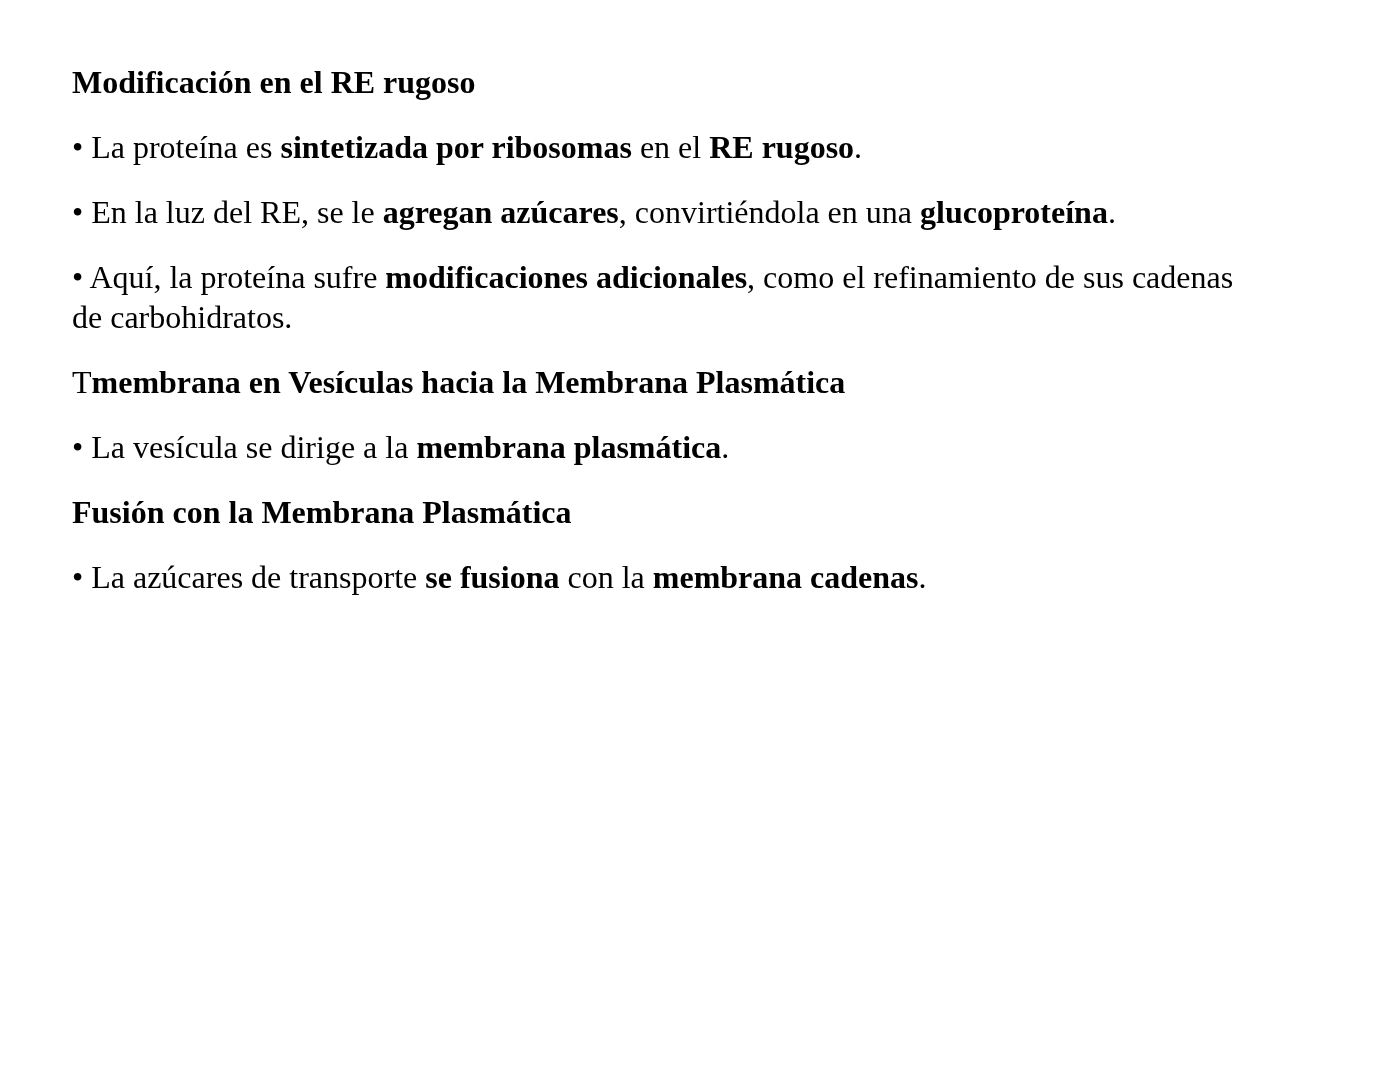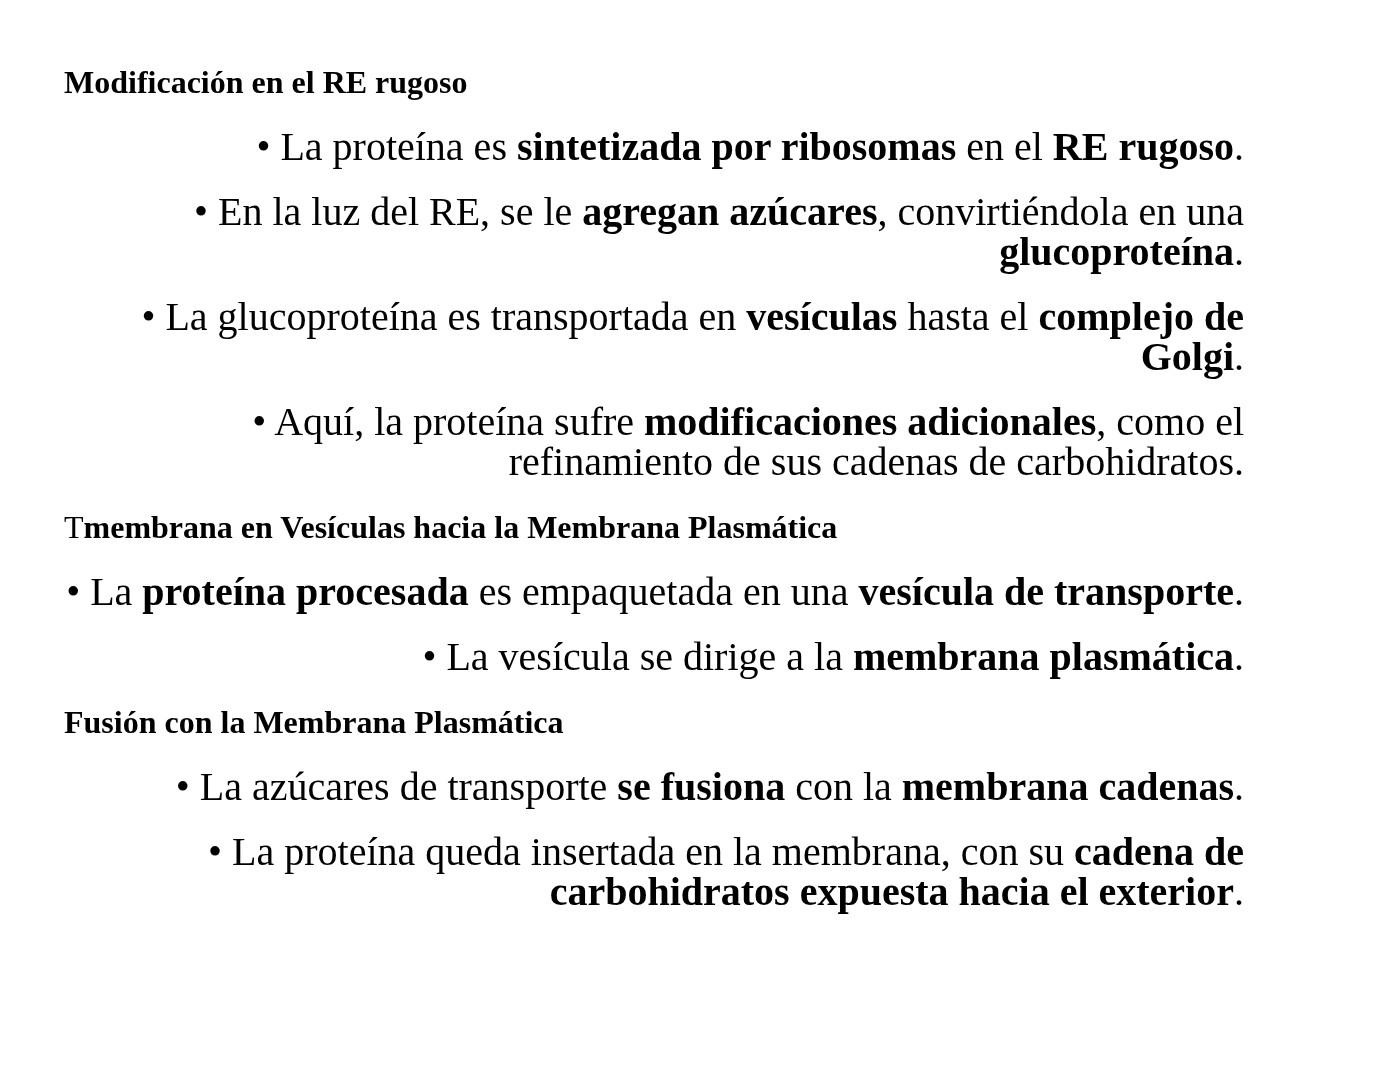--- a/index.html
+++ b/index.html
@@ -1,45 +1,42 @@
 <!DOCTYPE html>
 <html><head>
   <meta charset="utf-8">
   <style>
     html, body { margin: 0; padding: 0; background: #ffffff; }
     body {
       width: 1397px; height: 1080px; overflow: hidden;
       font-family: "Liberation Serif", "DejaVu Serif", serif;
       color: #000000;
     }
-    .page { position: relative; padding: 62px 64px 0 64px; }
+    .page { position: relative; padding: 62px 64px 0 64px; margin-left: 8px; }
     .heading {
       font-weight: bold; font-size: 32px; line-height: 40px;
       margin: 0 0 25px 0;
     }
     .para {
-      font-size: 40px; line-height: 40px;
-      margin: 0 0 25px 0; max-width: 1180px; text-align: right;
+      font-size: 32px; line-height: 40px;
+      margin: 0 0 25px 0; max-width: 1180px;
     }
     b { font-weight: bold; }
     .plainT { font-weight: normal; }
   </style>
 </head>
 <body>
 
 <div class="page">
 
   <div class="heading">Modificación en el RE rugoso</div>
   <div class="para"><span>• La proteína es </span><b>sintetizada por ribosomas</b><span> en el </span><b>RE rugoso</b><span>.</span></div>
   <div class="para"><span>• En la luz del RE, se le </span><b>agregan azúcares</b><span>, convirtiéndola en una </span><b>glucoproteína</b><span>.</span></div>
 
-  <div class="para"><span>• La glucoproteína es transportada en </span><b>vesículas</b><span> hasta el </span><b>complejo de Golgi</b><span>.</span></div>
   <div class="para"><span>• Aquí, la proteína sufre </span><b>modificaciones adicionales</b><span>, como el refinamiento de sus cadenas de carbohidratos.</span></div>
 
   <div class="heading"><span class="plainT">T</span><span>membrana en Vesículas hacia la Membrana Plasmática</span></div>
-  <div class="para"><span>• La </span><b>proteína procesada</b><span> es empaquetada en una </span><b>vesícula de transporte</b><span>.</span></div>
   <div class="para"><span>• La vesícula se dirige a la </span><b>membrana plasmática</b><span>.</span></div>
 
   <div class="heading">Fusión con la Membrana Plasmática</div>
   <div class="para"><span>• La azúcares de transporte </span><b>se fusiona</b><span> con la </span><b>membrana cadenas</b><span>.</span></div>
-  <div class="para"><span>• La proteína queda insertada en la membrana, con su </span><b>cadena de carbohidratos expuesta hacia el exterior</b><span>.</span></div>
 
 </div>
 
 </body></html>

